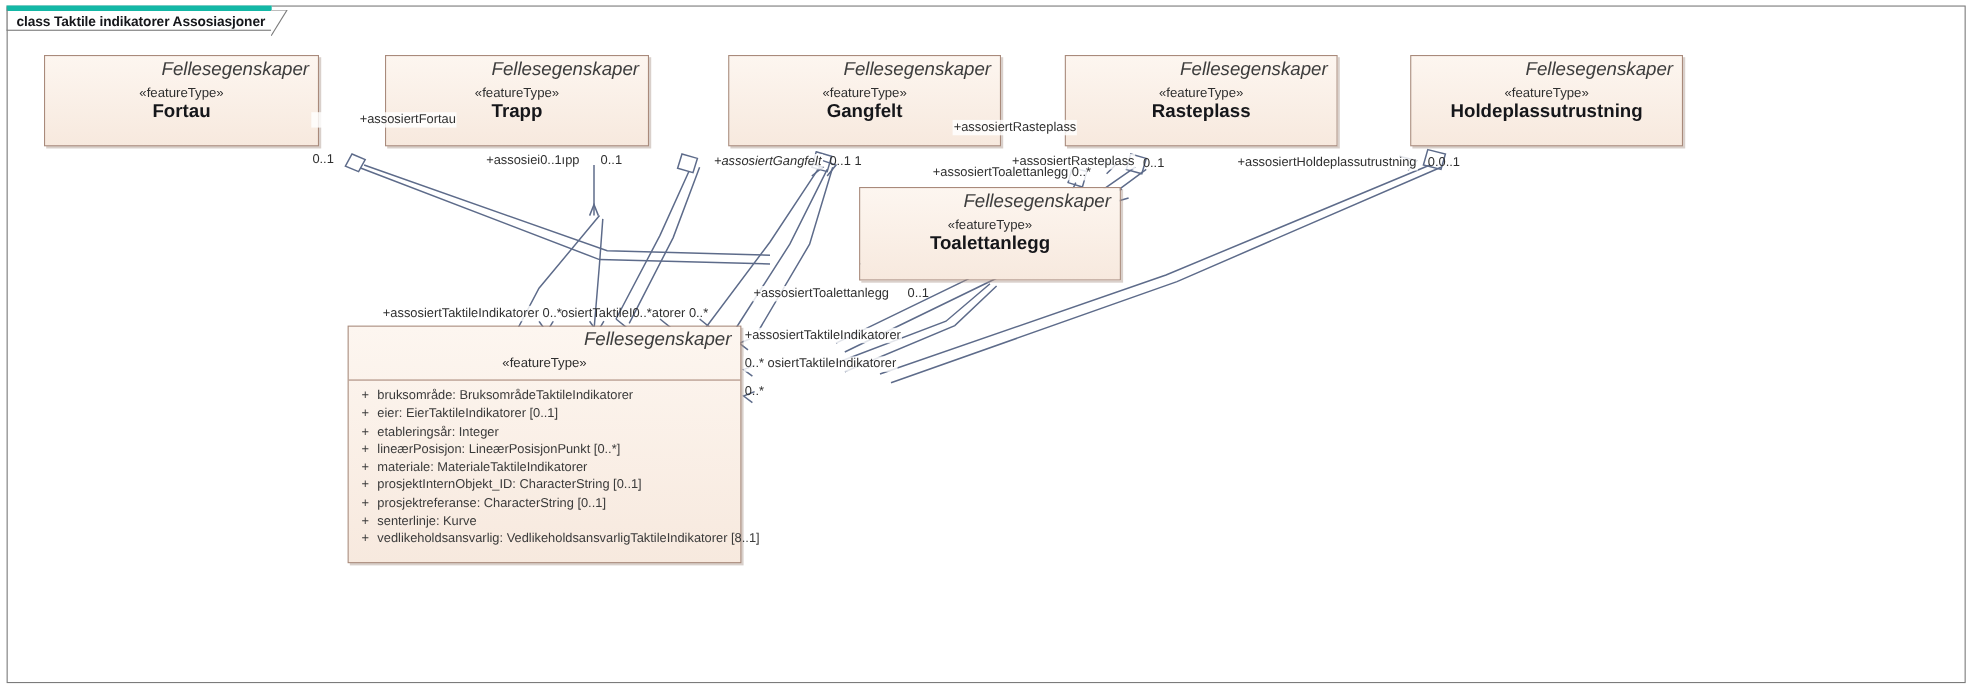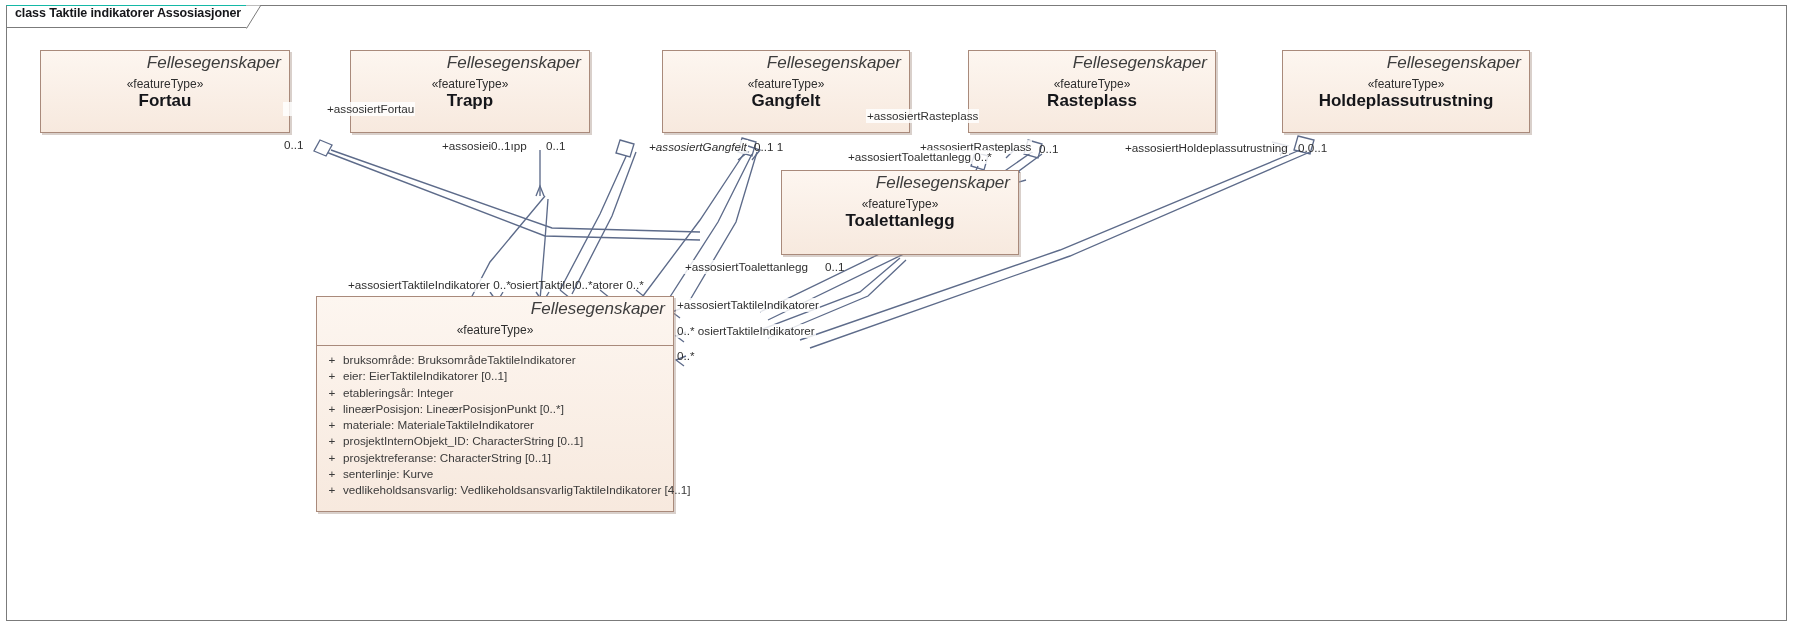--- a/index.html
+++ b/index.html
@@ -34,24 +34,24 @@
     top: 5px;
     height: 23px;
     box-sizing: border-box;
     display: flex;
     align-items: center;
   }
   .frame-tab-inner {
     position: relative;
     height: 23px;
     display: flex;
-    align-items: flex-start;
+    align-items: flex-end;
     padding: 0 6px 0 8px;
     border-left: 1px solid #7b7b7b;
-    border-top: 1px solid #14b8a6;
+    border-top: 5px solid #14b8a6;
     border-bottom: 1px solid #7b7b7b;
     box-sizing: border-box;
     background: #ffffff;
     font-size: 12.5px;
     font-weight: bold;
     color: #15161a;
     letter-spacing: -0.1px;
     white-space: nowrap;
   }
   .frame-tab-slant {
@@ -298,21 +298,21 @@
       <div class="attr-row">
         <span class="attr-vis">+</span>
         <span class="attr-text">prosjektreferanse: CharacterString [0..1]</span>
       </div>
       <div class="attr-row">
         <span class="attr-vis">+</span>
         <span class="attr-text">senterlinje: Kurve</span>
       </div>
       <div class="attr-row">
         <span class="attr-vis">+</span>
-        <span class="attr-text">vedlikeholdsansvarlig: VedlikeholdsansvarligTaktileIndikatorer [4..1]</span>
+        <span class="attr-text">vedlikeholdsansvarlig: VedlikeholdsansvarligTaktileIndikatorer [8..1]</span>
       </div>
     </div>
   </div>
 
   <div class="edge-label" style="left:283px; top:102px;padding-left:44px;">+assosiertFortau</div>
   <div class="edge-label nobg" style="left:283px; top:138px;">0..1</div>
 
   <div class="edge-label" style="left:441px; top:139px;text-align:center;">+assosiei0..1ıpp</div>
   <div class="edge-label nobg" style="left:545px; top:139px;">0..1</div>
 

